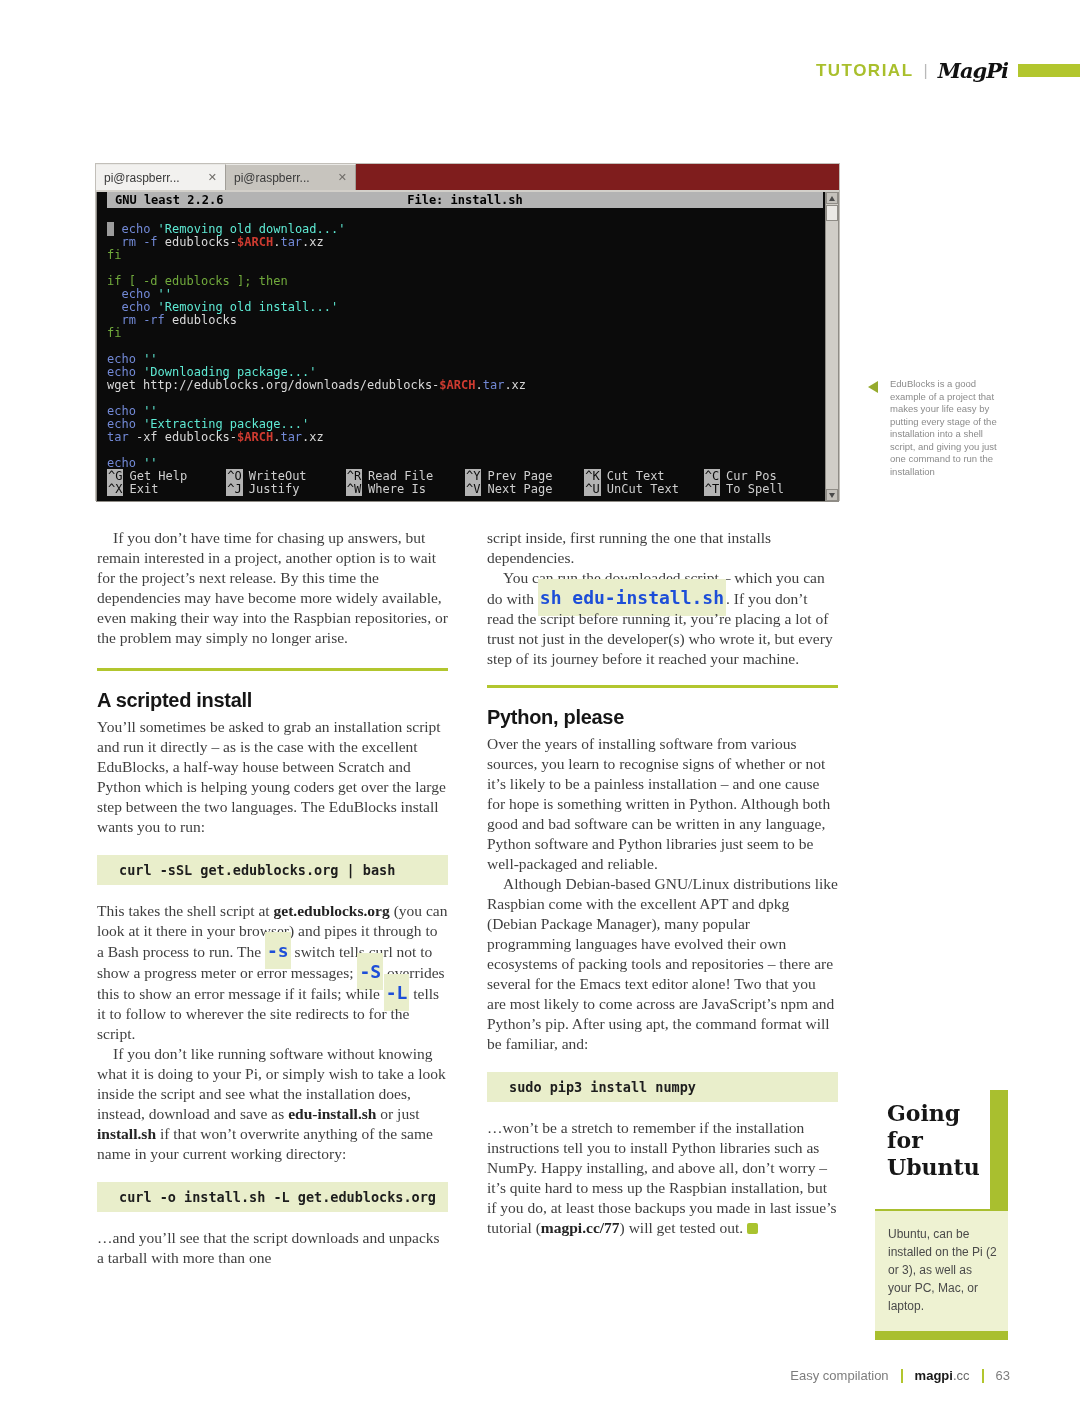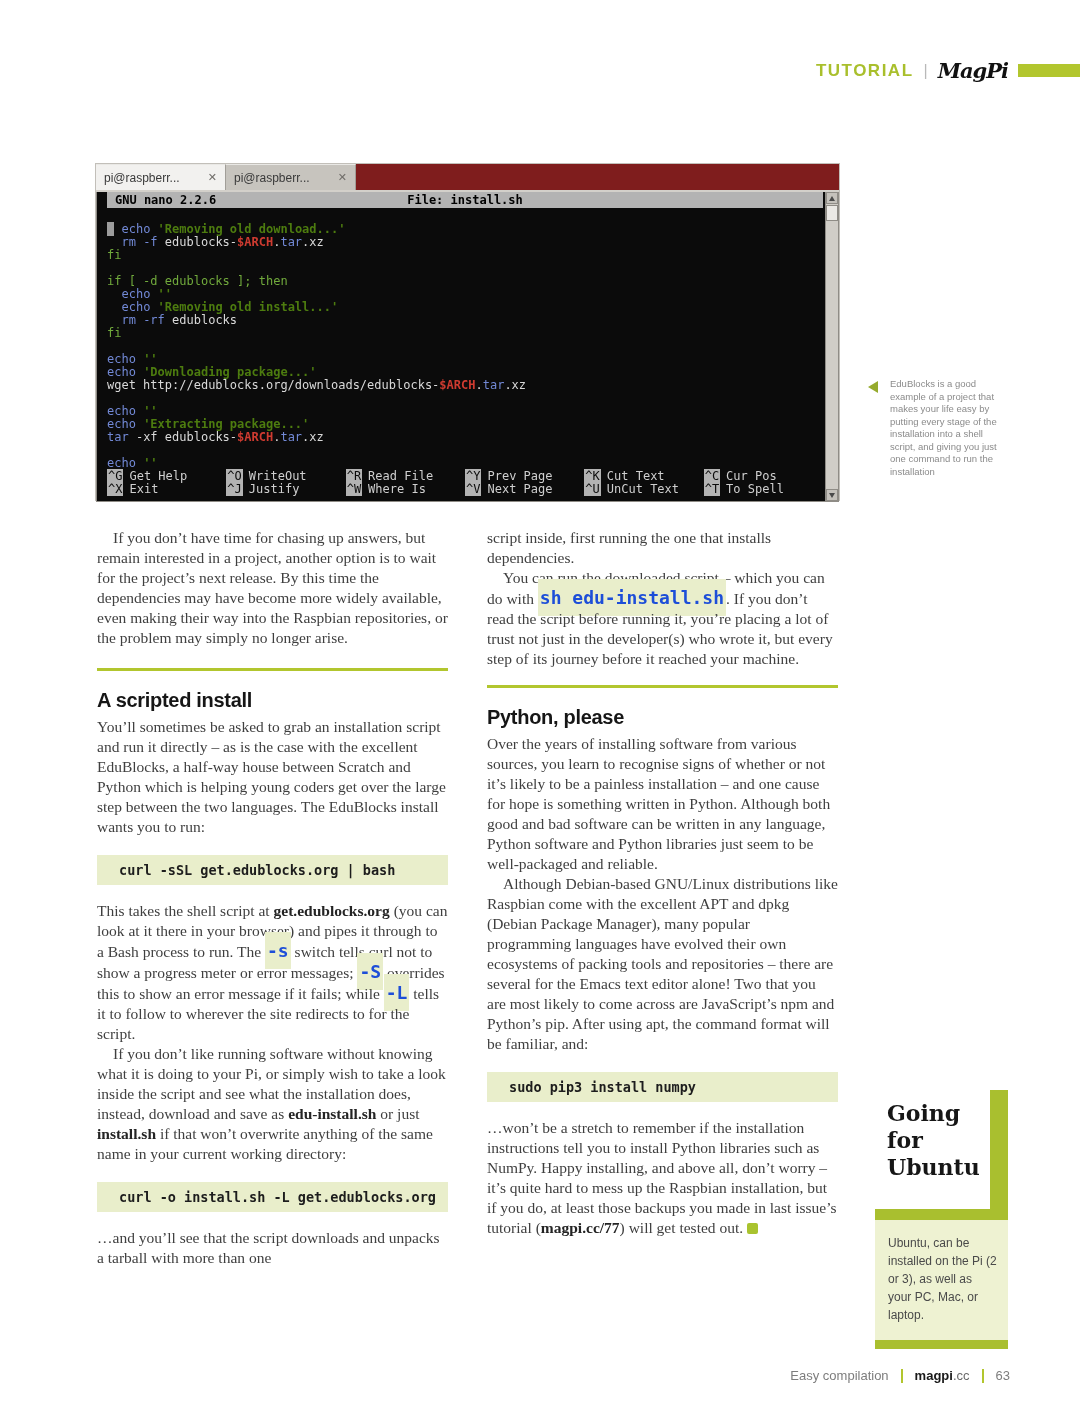--- a/index.html
+++ b/index.html
@@ -20,21 +20,21 @@
   .tab.active { background:#f2f1ef; }
   .tab.inactive { background:#c7c4be; }
   .tab-close { color:#6f6c68; font-size:11px; margin-left:6px; }
   .term-body { position:relative; height:310px; background:#0b0b0b; border:1px solid #8f8c86; border-top:none; }
   .nano-header { position:relative; margin:2px 15px 0 10px; height:16px; background:#b3b3b3; color:#000; font-family:"DejaVu Sans Mono", monospace; font-size:12px; font-weight:bold; line-height:16px; padding-left:8px; }
   .nano-file { position:absolute; left:50%; transform:translateX(-50%); top:0; }
   .term-content { padding:2px 15px 0 10px; }
   .term-line { font-family:"DejaVu Sans Mono", monospace; font-size:12px; line-height:13px; white-space:pre; color:#d9d9d9; }
   .t-p   { color:#d9d9d9; }
   .t-cmd { color:#7289d6; }
-  .t-str { color:#4d7c0f; font-weight:bold; }
+  .t-str { color:#5eead4; font-weight:normal; }
   .t-kw  { color:#71aa3c; }
   .t-var { color:#cf3b30; font-weight:bold; }
   .t-cur { background:#9c9c9c; color:#9c9c9c; }
   .shortcuts { display:grid; grid-template-columns:repeat(6,1fr); margin:0 15px 0 10px; height:13px; }
   .shortcuts + .shortcuts { margin-bottom:4px; }
   .shortcut { font-family:"DejaVu Sans Mono", monospace; font-size:12px; line-height:13px; white-space:nowrap; }
   .sc-key { background:#b3b3b3; color:#0b0b0b; padding:0 1px; }
   .sc-label { color:#cfcfcf; margin-left:6px; }
   .term-scrollbar { position:absolute; top:0; right:0; bottom:0; width:13px; background:#d0cdc7; border-left:1px solid #918e88; }
   .sb-arrow { position:absolute; left:0; width:12px; height:12px; background:#c4c1bb; border:1px solid #8f8c86; }
@@ -62,21 +62,21 @@
   .rule { height:3px; background:#b2c62e; border:none; }
   .col-left .rule { margin-top:20px; }
   .col-right .rule { margin-top:16px; }
   .sec-title { font-family:"Liberation Sans", sans-serif; font-weight:bold; font-size:20px; letter-spacing:-0.3px; color:#161616; margin-top:18px; margin-bottom:5px; }
   .codebox { background:#e9eecb; margin-top:18px; margin-bottom:16px; height:30px; line-height:30px; padding-left:22px; font-family:"DejaVu Sans Mono", monospace; font-weight:bold; font-size:13.5px; color:#1d1d1d; white-space:pre; }
 
   
   .ubuntu-box { position:absolute; left:875px; top:1090px; width:133px; background:#a9bf2f; padding-bottom:9px; }
   .ubuntu-title-wrap { background:#ffffff; width:115px; padding:10px 4px 28px 12px; }
   .ubuntu-title { font-family:"DejaVu Serif", serif; font-weight:bold; font-size:22px; line-height:27px; color:#161616; }
-  .ubuntu-body-wrap { background:#eef2d2; border-top:2px solid #a9bf2f; padding:14px 10px 16px 13px;margin-top:9px; }
+  .ubuntu-body-wrap { background:#eef2d2; border-top:2px solid #a9bf2f; padding:14px 10px 16px 13px; }
   .ubuntu-body { font-family:"Liberation Sans", sans-serif; font-size:12px; line-height:18px; color:#4a4a4a; }
 
   
   .footer { position:absolute; top:1368px; right:70px; display:flex; align-items:center; gap:12px; font-family:"Liberation Sans", sans-serif; font-size:13px; }
   .footer-left { color:#7d7d7d; }
   .footer-bar { width:2px; height:14px; background:#b2c62e; }
   .footer-brand { color:#6a6a6a; }
   .footer-brand b { color:#1a1a1a; }
   .footer-page { color:#7d7d7d; }
 </style>
@@ -98,21 +98,21 @@
         <span>pi@raspberr...</span>
         <span class="tab-close">✕</span>
       </div>
       <div class="tab inactive">
         <span>pi@raspberr...</span>
         <span class="tab-close">✕</span>
       </div>
     </div>
     <div class="term-body">
       <div class="nano-header">
-        <span>GNU nano 2.2.6</span>
+        <span>GNU least 2.2.6</span>
         <span class="nano-file">File: install.sh</span>
       </div>
       <div class="term-content">
           <div class="term-line">&nbsp;</div>
           <div class="term-line"><span class="t-cur"> </span><span class="t-p"> </span><span class="t-cmd">echo</span><span class="t-p"> </span><span class="t-str">'Removing old download...'</span></div>
           <div class="term-line"><span class="t-p">  </span><span class="t-cmd">rm -f</span><span class="t-p"> edublocks-</span><span class="t-var">$ARCH</span><span class="t-p">.</span><span class="t-cmd">tar</span><span class="t-p">.xz</span></div>
           <div class="term-line"><span class="t-kw">fi</span></div>
           <div class="term-line">&nbsp;</div>
           <div class="term-line"><span class="t-kw">if [ -d edublocks ]; then</span></div>
           <div class="term-line"><span class="t-p">  </span><span class="t-cmd">echo</span><span class="t-p"> </span><span class="t-str">''</span></div>

